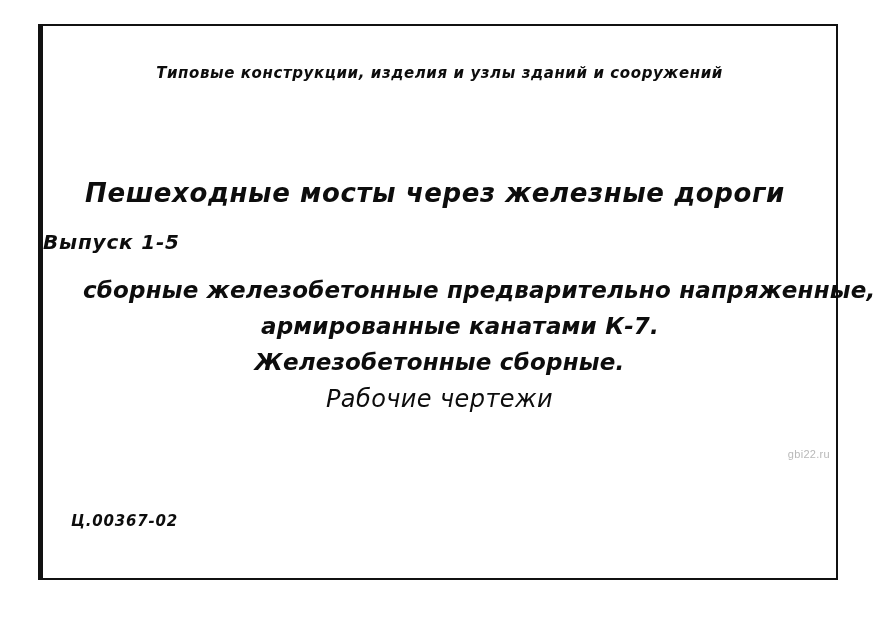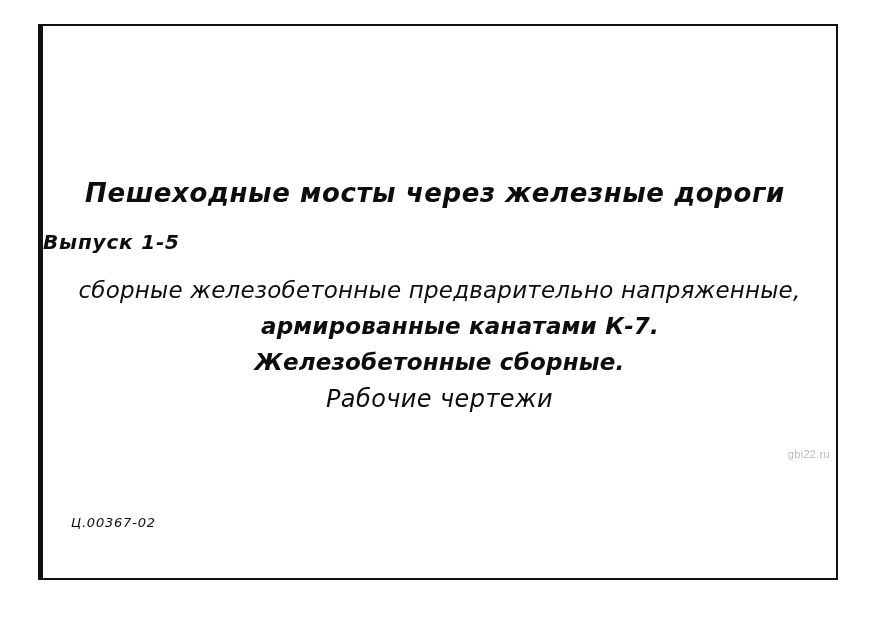--- a/index.html
+++ b/index.html
@@ -91,23 +91,24 @@
     text-align: center;
   }
   .desc .d1 {
     font-size: 24px;
     font-weight: 700;
     line-height: 36px;
     letter-spacing: 0.4px;
   }
   .desc .d2 {
     font-size: 23px;
-    font-weight: 400;
+    font-weight: 700;
     line-height: 36px;
     letter-spacing: 0.2px;
+    padding-left: 40px;
   }
   .desc .d3 {
     font-size: 23px;
     font-weight: 700;
     line-height: 36px;
     letter-spacing: 0.2px;
     padding-left: 41px;
   }
   .desc .d4 {
     font-size: 23px;
@@ -118,42 +119,43 @@
   .desc .d5 {
     font-size: 24px;
     font-weight: 400;
     line-height: 38px;
     letter-spacing: 0.4px;
   }
   .code {
     position: absolute;
     left: 28px;
     bottom: 48px;
-    font-size: 13px;
-    font-weight: 400;
+    font-size: 15px;
+    font-weight: 700;
     letter-spacing: 0.8px;
   }
   .watermark {
     position: absolute;
     right: 6px;
     bottom: 118px;
     font-family: Liberation Sans, sans-serif;
     font-style: normal;
     font-size: 11px;
     color: #b9b9b9;
     letter-spacing: 0.3px;
   }
 </style>
 </head>
 <body>
 
 <div class="page">
   <div class="frame">
     <div class="inner">
 
+      <div class="hand line-series-head">Типовые конструкции, изделия и узлы зданий и сооружений</div>
 
 
       <div class="hand line-title">Пешеходные мосты через железные дороги</div>
 
       <div class="hand line-issue">Выпуск 1-5</div>
 
       <div class="desc">
         <div class="hand d2">сборные железобетонные предварительно напряженные,</div>
         <div class="hand d3">армированные канатами К-7.</div>
         <div class="hand d4">Железобетонные сборные.</div>

